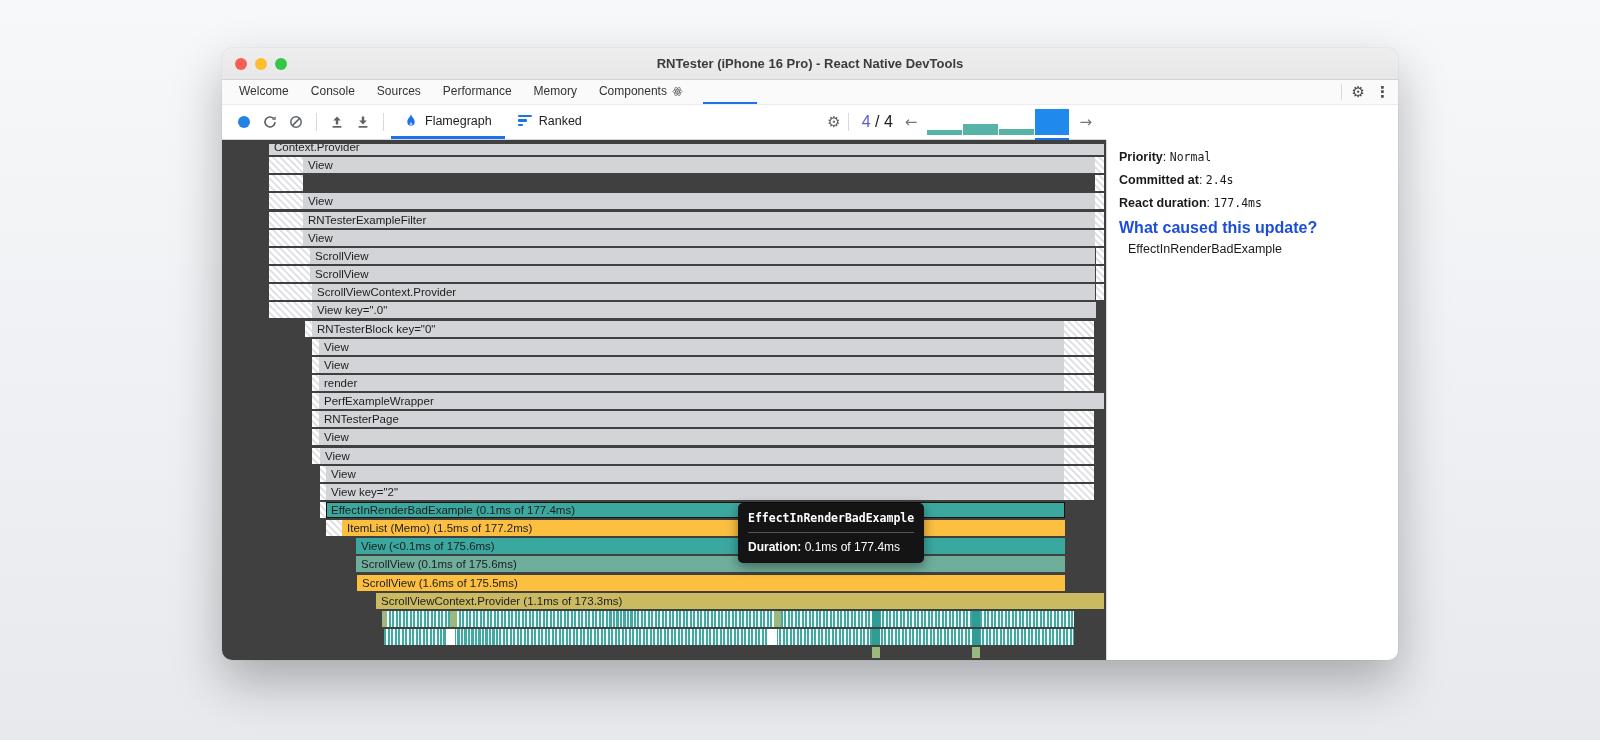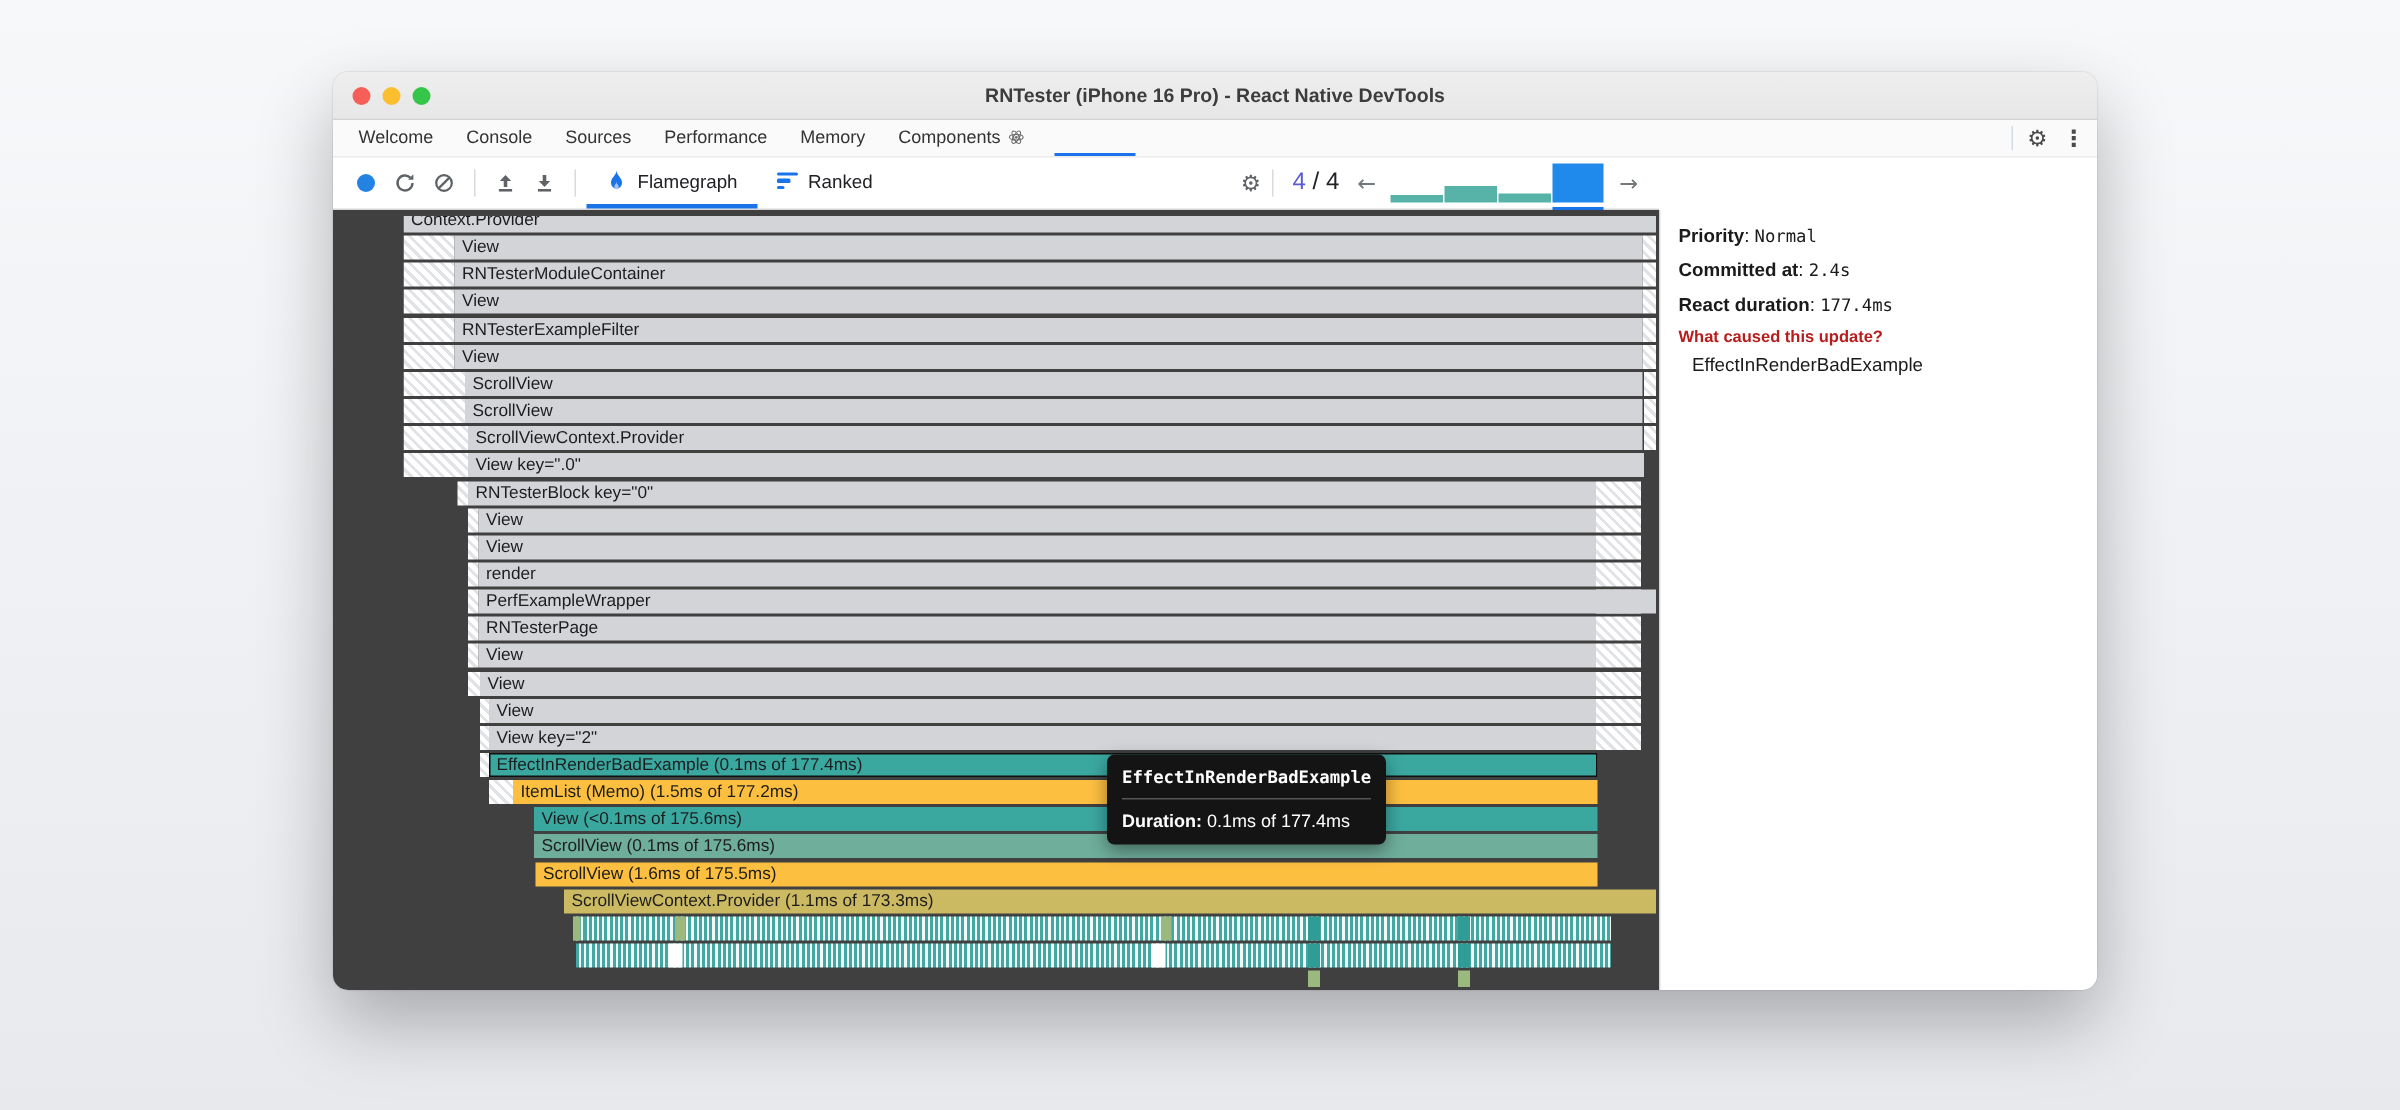--- a/index.html
+++ b/index.html
@@ -66,21 +66,21 @@
   .ci-header {
     flex:1; border-left:1px solid #d9d9d9; border-bottom:1px solid #d6d6d6;
     display:flex; align-items:center; padding-left:12px; font-size:13px; color:#202124; background:#fff;
   }
   .content { display:flex; height:520px; }
   .flame-pane { width:884px; position:relative; background:#404040; }
   .ci-panel { flex:1; border-left:1px solid #d9d9d9; padding:10px 12px; background:#fff; }
   .ci-field { margin-bottom:9px; font-size:12.5px; color:#1a1a1a; }
   .ci-field b { font-weight:bold; }
   .mono { font-family:"DejaVu Sans Mono",monospace; font-size:11.5px; color:#1a1a1a; }
-  .ci-cause-q { font-size:11px; font-weight:bold; color:#b91c1c; margin-bottom:5px; }
+  .ci-cause-q { font-size:16px; font-weight:bold; color:#1d4ed8; margin-bottom:5px; }
   .ci-cause-v { font-size:12.5px; color:#1a1a1a; padding-left:9px; }
   
   .fg {
     position:absolute; left:47px; top:4px; width:835px; height:514px; overflow:hidden;
   }
   .hatch {
     position:absolute; height:16px;
     background:repeating-linear-gradient(45deg,#ffffff 0 3px,#e2e3e6 3px 5px);
   }
   .fbar {
@@ -223,21 +223,20 @@
 
   <div class="content">
     <div class="flame-pane">
       <div class="fg">
           <div class="fbar" style="left: 0px; top: -5px; width: 835px; background: rgb(211, 212, 216);">Context.Provider</div>
           <div class="hatch" style="left: 0px; top: 13.15px; width: 34px;"></div>
           <div class="hatch" style="left: 826px; top: 13.15px; width: 9px;"></div>
           <div class="fbar" style="left: 34px; top: 13.15px; width: 792px; background: rgb(211, 212, 216);">View</div>
           <div class="hatch" style="left: 0px; top: 31.3px; width: 34px;"></div>
           <div class="hatch" style="left: 826px; top: 31.3px; width: 9px;"></div>
-          <div class="fbar" style="left: 34px; top: 31.3px; width: 792px; background: rgb(211, 212, 216);">RNTesterModuleContainer</div>
           <div class="hatch" style="left: 0px; top: 49.45px; width: 34px;"></div>
           <div class="hatch" style="left: 826px; top: 49.45px; width: 9px;"></div>
           <div class="fbar" style="left: 34px; top: 49.45px; width: 792px; background: rgb(211, 212, 216);">View</div>
           <div class="hatch" style="left: 0px; top: 67.6px; width: 34px;"></div>
           <div class="hatch" style="left: 826px; top: 67.6px; width: 9px;"></div>
           <div class="fbar" style="left: 34px; top: 67.6px; width: 792px; background: rgb(211, 212, 216);">RNTesterExampleFilter</div>
           <div class="hatch" style="left: 0px; top: 85.75px; width: 34px;"></div>
           <div class="hatch" style="left: 826px; top: 85.75px; width: 9px;"></div>
           <div class="fbar" style="left: 34px; top: 85.75px; width: 792px; background: rgb(211, 212, 216);">View</div>
           <div class="hatch" style="left: 0px; top: 103.9px; width: 41px;"></div>

